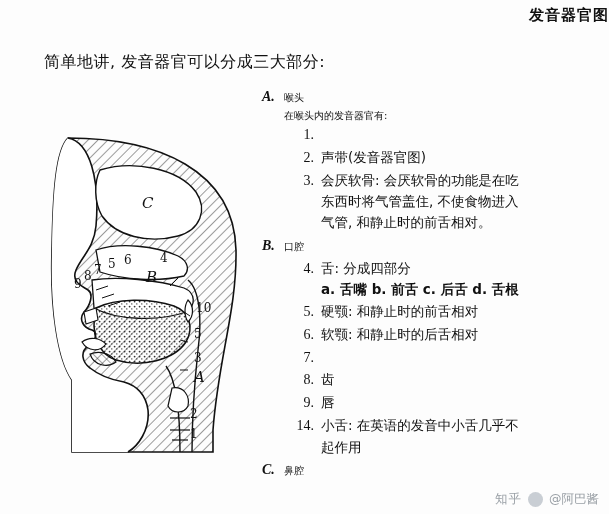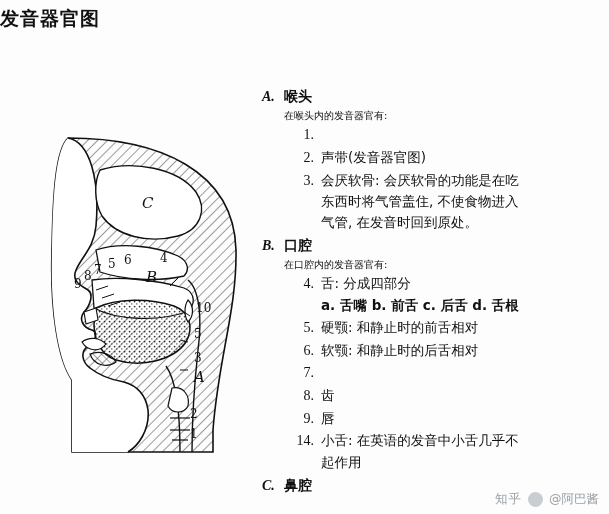--- a/index.html
+++ b/index.html
@@ -18,22 +18,22 @@
   .page {
     position: absolute;
     inset: 0;
     background: #fdfdfd;
   }
   .title {
     position: absolute;
     top: 6px;
     left: 0;
     width: 609px;
-    text-align: left;
-    font-size: 19px;
+    text-align: right;
+    font-size: 15px;
     font-weight: bold;
     letter-spacing: 1px;
     color: #111;
   }
   .intro {
     position: absolute;
     top: 52px;
     left: 44px;
     font-size: 16px;
     letter-spacing: 0.5px;
@@ -58,22 +58,22 @@
   }
   .sec-letter {
     font-weight: bold;
     font-style: italic;
     font-family: "Liberation Serif", "DejaVu Serif", serif;
     font-size: 14px;
     width: 22px;
     flex: none;
   }
   .sec-title {
-    font-weight: bold;
-    font-size: 14px;
+    font-weight: normal;
+    font-size: 10px;
   }
   .sec-sub {
     margin-left: 22px;
     font-size: 10px;
   }
   ol.items {
     list-style: none;
     margin: 0;
     padding: 0;
     margin-left: 22px;
@@ -132,20 +132,21 @@
     display: inline-block;
   }
 </style>
 </head>
 <body>
 
 <div class="page">
 
   <div class="title">发音器官图</div>
 
+  <div class="intro">简单地讲, 发音器官可以分成三大部分:</div>
 
   <div class="diagram">
     <svg viewBox="0 0 216 330" width="216" height="330" xmlns="http://www.w3.org/2000/svg">
       <defs>
         <pattern id="hatch" width="7" height="7" patternTransform="rotate(45)" patternUnits="userSpaceOnUse">
           <line x1="0" y1="0" x2="0" y2="7" stroke="#222" stroke-width="0.9"></line>
         </pattern>
         <pattern id="hatch2" width="6" height="6" patternTransform="rotate(-45)" patternUnits="userSpaceOnUse">
           <line x1="0" y1="0" x2="0" y2="6" stroke="#222" stroke-width="0.8"></line>
         </pattern>
@@ -267,29 +268,28 @@
         <li>
           <span class="num">2.</span>
           <span class="itxt">声带(发音器官图)</span>
         </li>
         <li>
           <span class="num">3.</span>
           <span class="itxt">会厌软骨: 会厌软骨的功能是在吃</span>
         </li>
       </ol>
       <div class="cont-line">东西时将气管盖住, 不使食物进入</div>
-      <div class="cont-line">气管, 在发音时回到原处。</div>
+      <div class="cont-line">气管, 和静止时的前舌相对。</div>
     </div>
 
     <div class="sec">
       <div class="sec-head">
         <span class="sec-letter">B.</span>
         <span class="sec-title">口腔</span>
       </div>
-      <div class="sec-sub">在口腔内的发音器官有:</div>
       <ol class="items">
         <li>
           <span class="num">4.</span>
           <span class="itxt">舌: 分成四部分</span>
         </li>
       </ol>
       <div class="sublist">a. 舌嘴 b. 前舌 c. 后舌 d. 舌根</div>
       <ol class="items">
         <li>
           <span class="num">5.</span>

